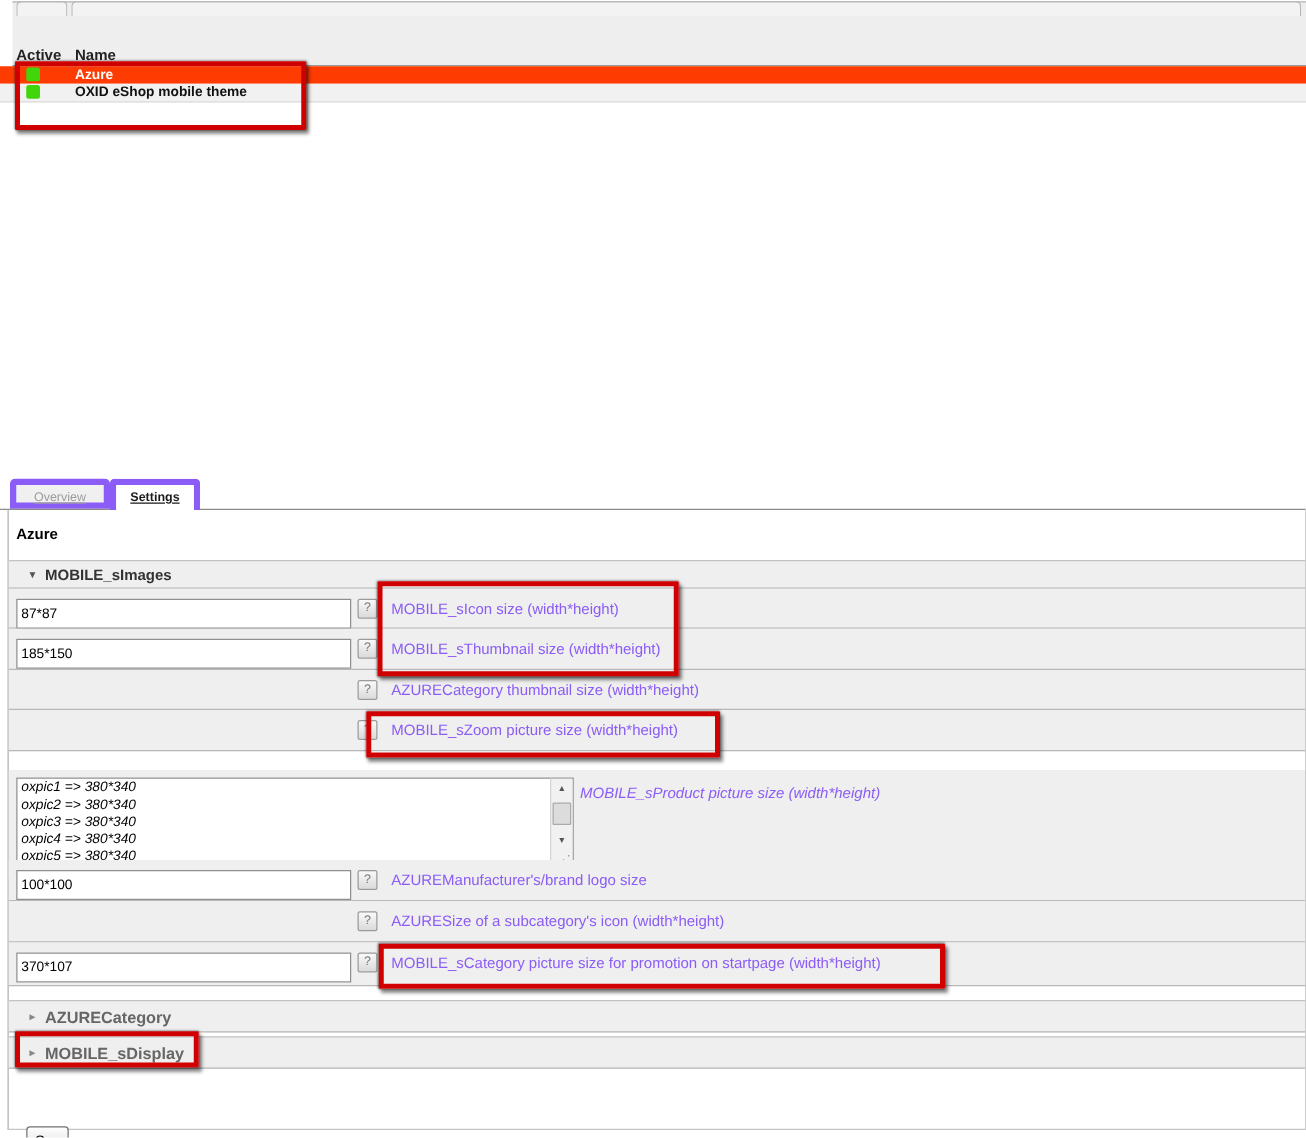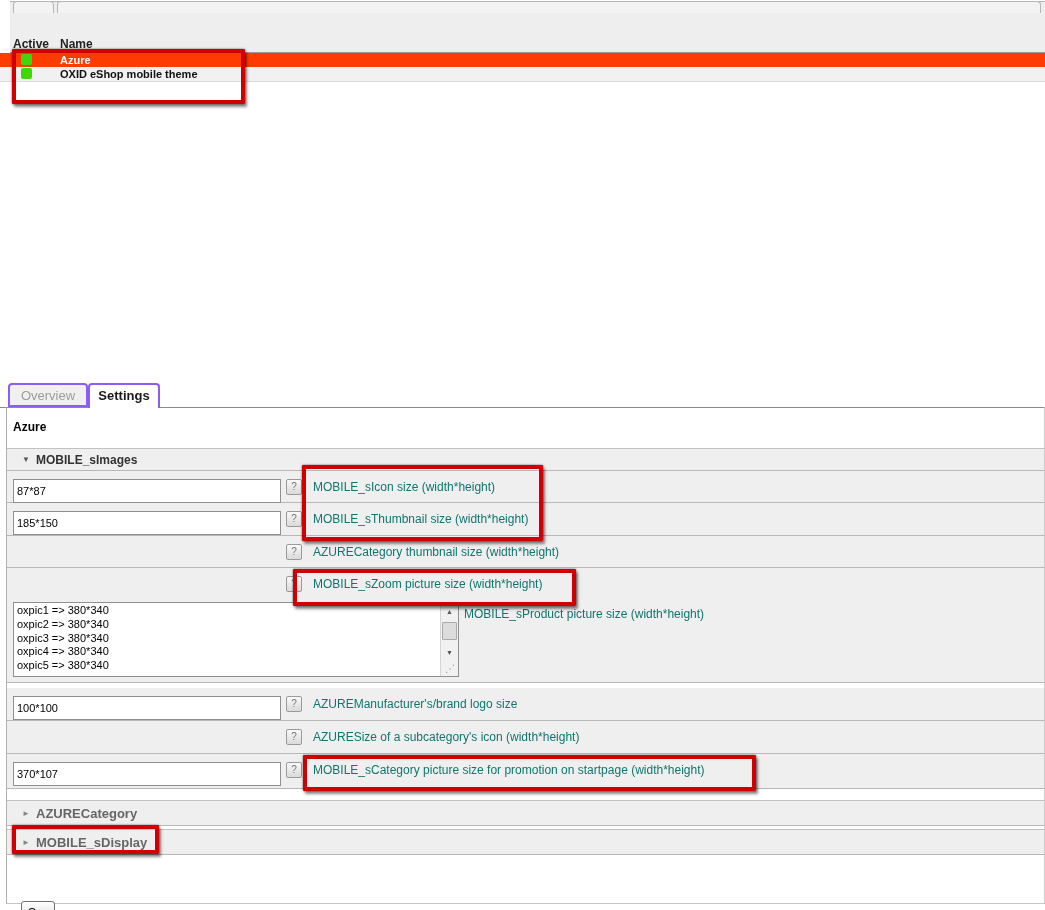--- a/index.html
+++ b/index.html
@@ -22,22 +22,22 @@
   .list-row{position:absolute;left:0;right:0;height:14px;}
   .row-azure{top:53px;background:#fe3b01;}
   .row-azure .row-name{color:#ffffff;}
   .row-oxid{top:67px;background:#f1f1f1;border-bottom:1px solid #dcdcdc;padding-left:36px;}
   .row-oxid .row-name{color:#111111;}
   .status-dot{position:absolute;left:21px;top:1px;width:11px;height:11px;
     background:#41d50c;border-radius:2px;}
   .row-name{position:absolute;left:60px;top:1px;font-size:11px;font-weight:bold;white-space:nowrap;}
   
   .tab{position:absolute;top:383px;height:24px;box-sizing:border-box;
-    border:2px solid #8b5cf6;border-radius:4px 4px 0 0;
-    font-size:13px;text-align:center;line-height:22px;cursor:default;}
+    border:5px solid #8b5cf6;border-radius:4px 4px 0 0;
+    font-size:10px;text-align:center;line-height:22px;cursor:default;text-decoration:underline;}
   .tab-overview{left:8px;width:80px;background:#f0f0f0;color:#9c9c9c;}
   .tab-settings{left:88px;width:72px;height:25px;background:#ffffff;color:#1a1a1a;
     font-weight:bold;border-bottom:none;z-index:2;}
   .tab-line{position:absolute;left:0;right:0;top:407px;height:1px;background:#8a8a8a;}
   .panel-left-border{position:absolute;left:6px;top:407px;width:1px;height:497px;background:#b0b0b0;}
   .panel-right-border{position:absolute;right:0;top:407px;width:1px;height:497px;background:#cccccc;}
   .panel-bottom-border{position:absolute;left:6px;right:0;top:903px;height:1px;background:#c4c4c4;}
   .panel-title{position:absolute;left:13px;top:420px;font-size:12px;font-weight:bold;color:#000;}
   
   .section-row{position:absolute;left:7px;right:1px;background:#efefef;box-sizing:border-box;
@@ -51,31 +51,31 @@
     font-size:12px;font-weight:bold;color:#333;white-space:nowrap;}
   .sec-collapsed .sec-caret{color:#888;}
   .sec-collapsed .sec-label{color:#666;font-size:13px;}
   
   .form-row{position:absolute;left:7px;right:1px;background:#efefef;box-sizing:border-box;
     border-bottom:1px solid #b8b8b8;}
   .fr1{top:471px;height:32px;}
   .fr2{top:503px;height:33px;}
   .fr3{top:536px;height:32px;}
   .fr4{top:568px;height:33px;}
-  .fr5{top:596px;height:87px;}
+  .fr5{top:616px;height:87px;font-style:italic;}
   .fr6{top:688px;height:33px;}
   .fr7{top:721px;height:33px;}
   .fr8{top:754px;height:35px;}
   .text-input{position:absolute;left:6px;top:8px;width:268px;height:18px;box-sizing:border-box;
     border:1px solid #8f8f8f;background:#fff;color:#000;
     font-family:"Liberation Sans",sans-serif;font-size:11px;padding:11px 3px;}
   .help-btn{position:absolute;left:279px;top:8px;width:16px;height:16px;box-sizing:border-box;
     border:1px solid #9a9a9a;border-radius:2px;background:linear-gradient(#f9f9f9,#dadada);
     color:#777;font-size:10px;text-align:center;line-height:14px;cursor:pointer;}
-  .row-label{position:absolute;left:306px;top:9px;font-size:12px;color:#0f766e;white-space:nowrap;}
+  .row-label{position:absolute;left:306px;top:9px;font-size:12px;color:#8b5cf6;white-space:nowrap;}
   
   .ta{position:absolute;left:6px;top:6px;width:446px;height:75px;box-sizing:border-box;
     border:1px solid #8f8f8f;background:#fff;}
   .ta-lines{position:absolute;left:3px;top:1px;right:20px;bottom:1px;overflow:hidden;
     font-size:11px;line-height:13.8px;color:#000;white-space:pre;}
   .ta-scroll{position:absolute;top:0;right:0;width:17px;bottom:0;background:#f1f1f1;
     border-left:1px solid #d5d5d5;}
   .sb-btn{position:absolute;left:1px;right:1px;height:14px;text-align:center;
     font-size:7px;color:#555;line-height:14px;cursor:pointer;}
   .sb-up{top:2px;}

